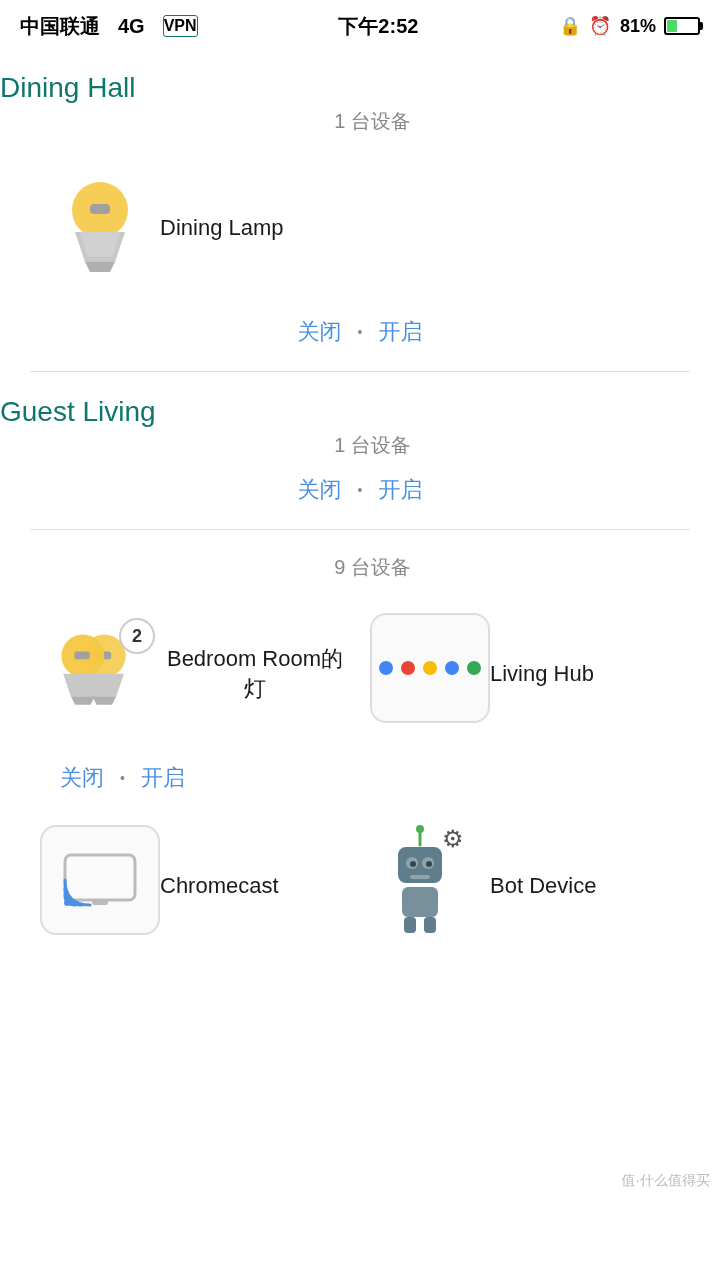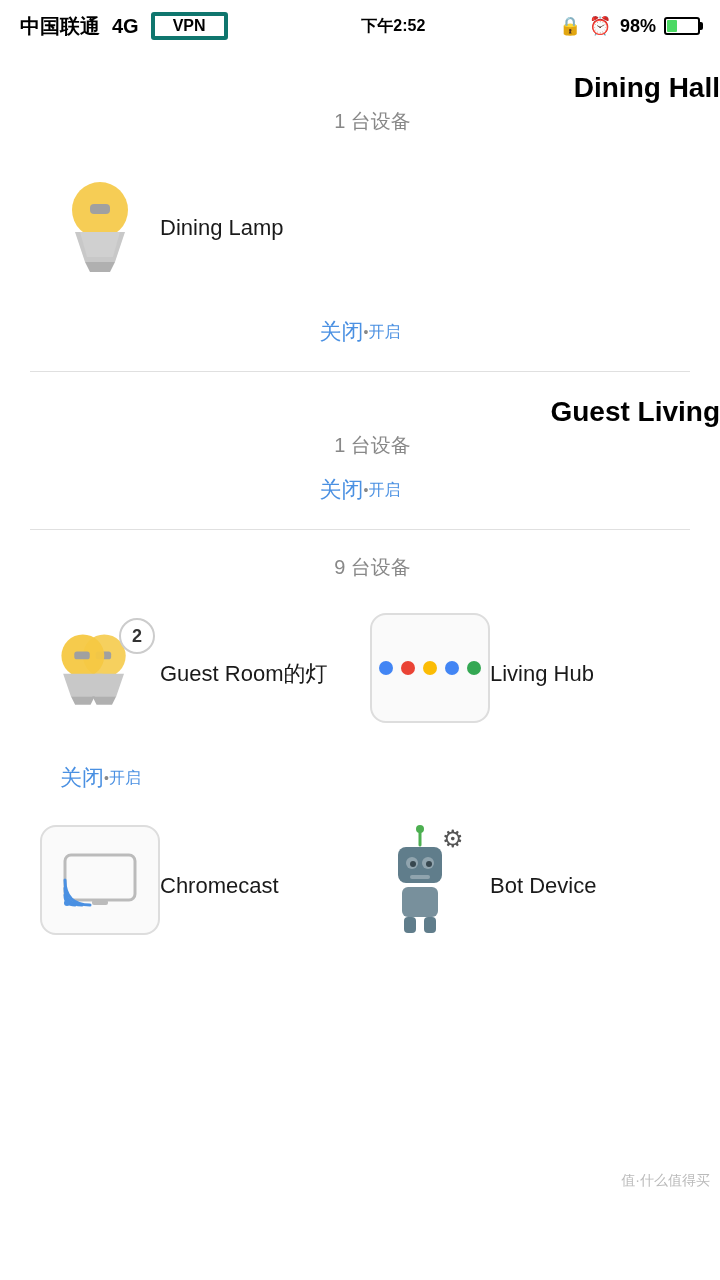--- a/index.html
+++ b/index.html
@@ -18,22 +18,22 @@
       display: flex;
       justify-content: space-between;
       align-items: center;
       padding: 10px 20px 6px;
       font-size: 22px;
       font-weight: 600;
       color: #000;
       background: #fff;
       height: 48px;
     }
-    .status-left { display: flex; align-items: center; gap: 12px; font-size: 20px; }
-    .status-center { font-size: 16px; font-weight: 600; }
+    .status-left { display: flex; align-items: center; gap: 18px; font-size: 20px; }
+    .status-center { font-size: 20px; font-weight: 600; }
     .status-right { display: flex; align-items: center; gap: 8px; font-size: 18px; }
     .battery-icon {
       display: inline-flex; align-items: center; gap: 2px;
     }
     .battery-body {
       width: 36px; height: 18px; border: 2px solid #000; border-radius: 3px;
       position: relative; display: inline-flex; align-items: center; padding: 1px;
     }
     .battery-body::after {
       content: ''; width: 3px; height: 8px; background: #000;
@@ -50,21 +50,21 @@
       overflow-y: auto;
       padding-bottom: 20px;
     }
 
     
     .section { padding: 24px 0 0; }
     .section-divider {
       border: none; border-top: 1px solid #e0e0e0; margin: 24px 30px 0;
     }
     .section-title {
-      text-align: right; font-size: 28px; font-weight: 700; color: #000000;
+      text-align: left; font-size: 28px; font-weight: 400; color: #0f766e;
       margin-bottom: 4px;
     }
     .section-subtitle {
       text-align: center; font-size: 20px; color: #888; margin-bottom: 16px; padding-left: 25px;
     }
 
     
     .device-grid {
       display: flex; flex-wrap: wrap; padding: 0 30px; gap: 0;
     }
@@ -78,31 +78,31 @@
       position: relative; width: 120px; height: 120px;
       display: flex; align-items: center; justify-content: center;
       margin-bottom: 10px;
     }
     .device-name {
       font-size: 22px; color: #1a1a1a; text-align: center; margin-bottom: 8px;
     }
 
     
     .control-row {
-      display: flex; align-items: center; 
+      display: flex; align-items: center; gap: 16px;
       margin: 4px 0 16px; padding: 0 30px;
     }
     .control-off {
       color: #4a90e2; font-size: 22px; cursor: pointer;
     }
     .control-dot {
       color: #888; font-size: 14px;
     }
     .control-on {
-      color: #4a90e2; font-size: 16px; cursor: pointer;
+      color: #4a90e2; font-size: 22px; cursor: pointer;
     }
 
     
     .lamp-svg { width: 90px; height: 110px; }
 
     
     .badge {
       position: absolute; top: 5px; right: 5px;
       background: #fff; border: 2px solid #ccc; border-radius: 50%;
       width: 36px; height: 36px; display: flex; align-items: center;
@@ -144,27 +144,27 @@
       font-size: 14px; color: #bbb; margin-left: 44px;
     }
   </style>
 </head>
 <body>
 
 <div class="status-bar">
   <div class="status-left">
     <span>中国联通</span>
     <span>4G</span>
-    <span style="font-size:16px;border:4px solid #0f766e;padding:1px 18px;border-radius:3px;">VPN</span>
+    <span style="font-size:16px;border:1px solid #0f766e;padding:1px 0;border-radius:3px;">VPN</span>
   </div>
   <div class="status-center">下午2:52</div>
   <div class="status-right">
     <span>🔒</span>
     <span>⏰</span>
-    <span>98%</span>
+    <span>81%</span>
     <div class="battery-icon">
       <div class="battery-body">
           <div class="battery-fill"></div>
         </div>
     </div>
   </div>
 </div>
 
 <div class="scroll-content">
 
@@ -234,21 +234,21 @@
 
             <g transform="translate(5, 0)">
               <ellipse cx="45" cy="35" rx="25" ry="25" fill="#F5C842" opacity="0.95"></ellipse>
               <polygon points="22,56 68,56 59,82 31,82" fill="#c8c8c8"></polygon>
               <polygon points="31,82 59,82 54,92 36,92" fill="#b0b0b0"></polygon>
               <rect x="35" y="30" width="18" height="9" rx="3" fill="#a0a0a0"></rect>
             </g>
           </svg>
           <div class="badge">2</div>
         </div>
-        <div class="device-name">Guest Room的灯</div>
+        <div class="device-name">Bedroom Room的灯</div>
       </div>
 
       <div class="device-item">
         <div class="device-icon-wrap">
           <div class="hub-icon-wrap">
             <div class="hub-dots">
               <div class="hub-dot" style="background:#4285F4;"></div>
               <div class="hub-dot" style="background:#EA4335;"></div>
               <div class="hub-dot" style="background:#FBBC05;"></div>
               <div class="hub-dot" style="background:#4285F4;"></div>

